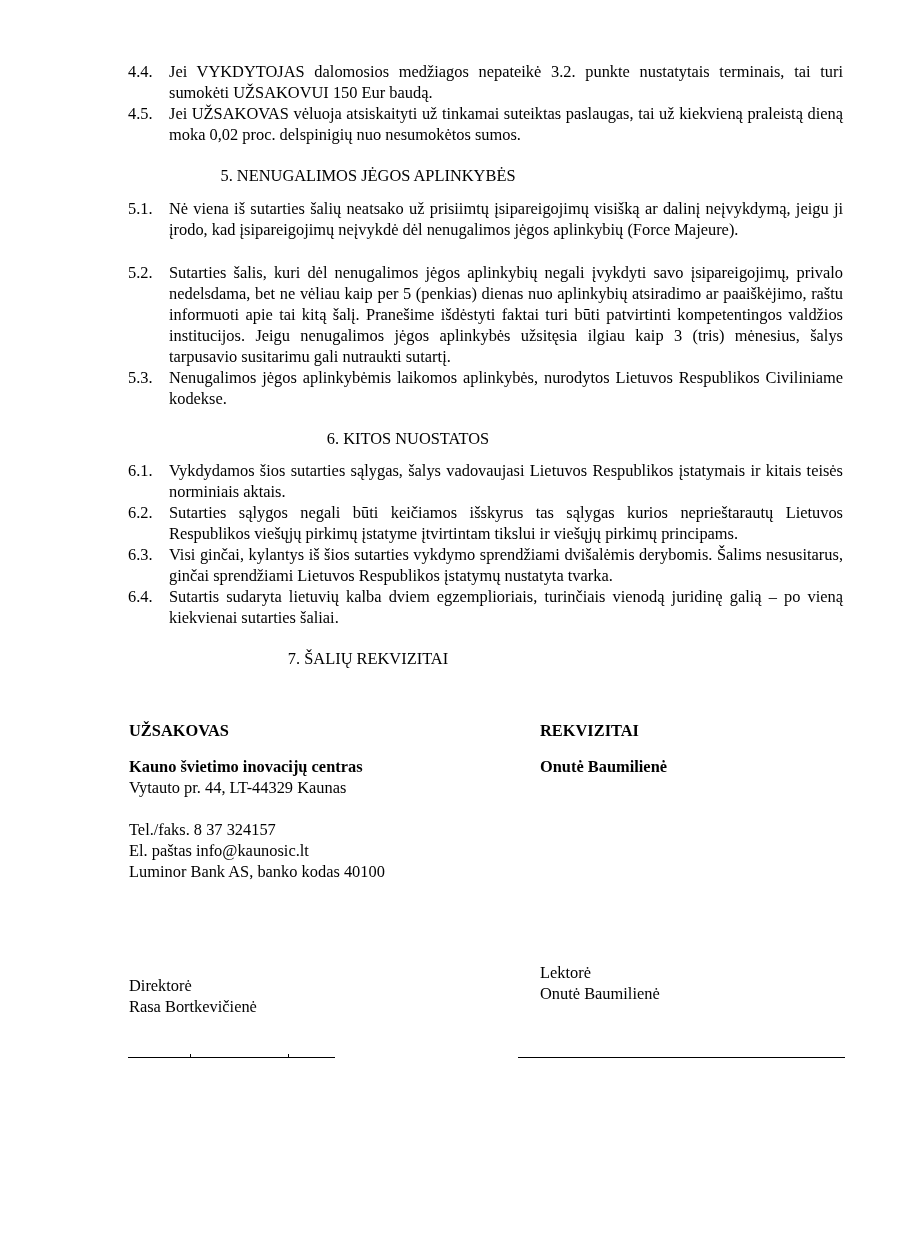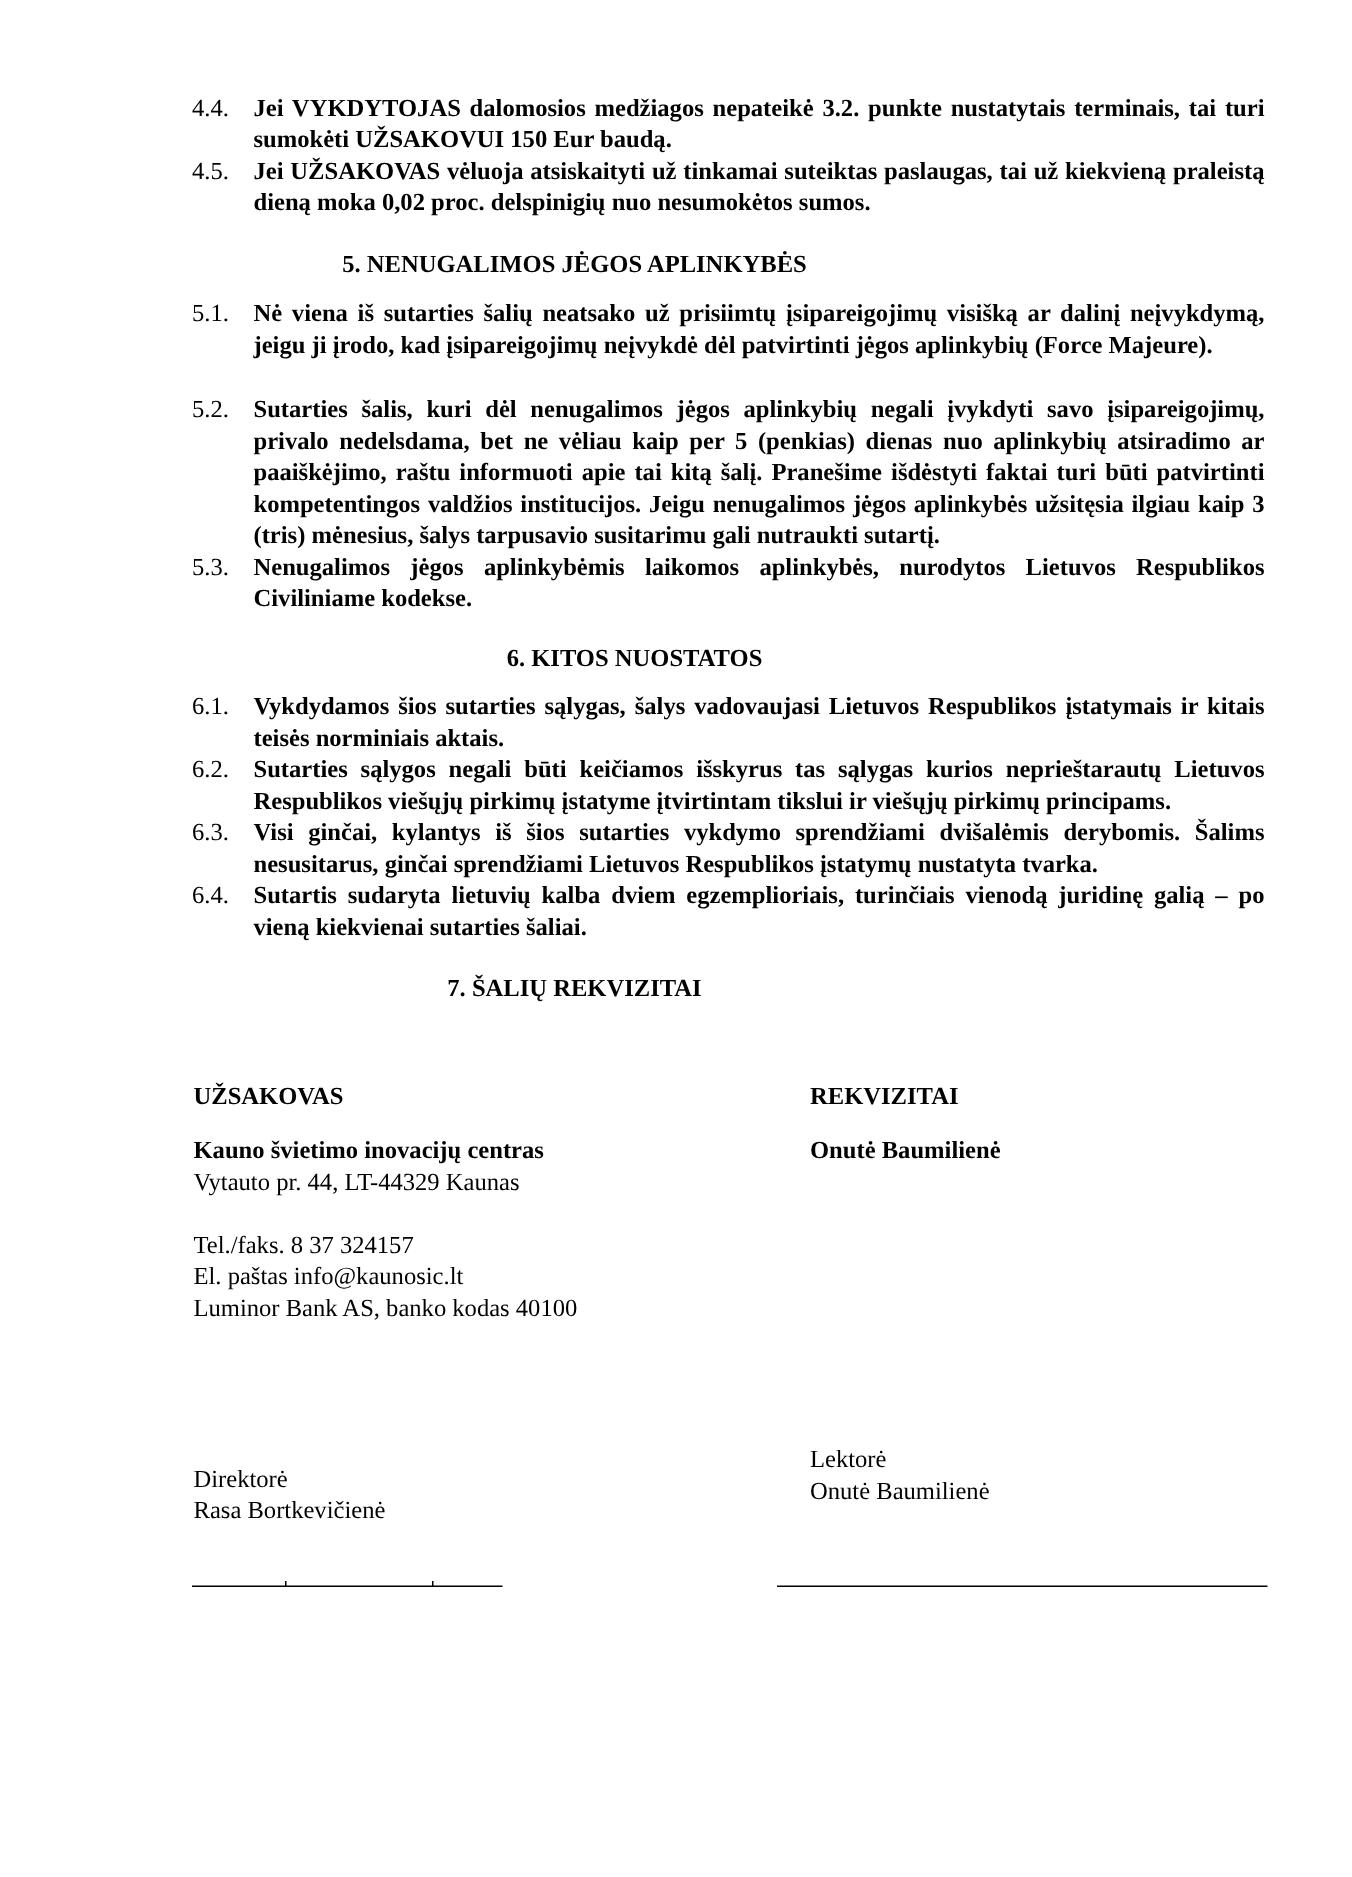--- a/index.html
+++ b/index.html
@@ -1,42 +1,42 @@
 <!DOCTYPE html>
 <html><head>
 <meta charset="utf-8">
 <style>
   html, body { margin:0; padding:0; background:#ffffff; }
   body { width:901px; height:1251px; position:relative; overflow:hidden;
          font-family:"Liberation Serif", "DejaVu Serif", serif; color:#000; font-size:16.4px; }
   .item { position:absolute; left:128px; width:715px; line-height:21px; }
   .item .num { position:absolute; left:0; top:0; }
-  .item .txt { margin-left:41px; text-align:justify; text-align-last:left;font-weight:bold; }
-  .heading { position:absolute; left:18px; width:730px; text-align:center; font-weight:bold; font-size:16.4px; }
+  .item .txt { margin-left:41px; text-align:justify; text-align-last:left; }
+  .heading { position:absolute; left:3px; width:730px; text-align:center; font-weight:normal; font-size:16.4px; }
   .col { position:absolute; line-height:21px; }
   .bold { font-weight:bold; }
   .sig-line { position:absolute; height:1px; background:#000; top:1057px; }
   .tick { position:absolute; width:1px; height:4px; background:#000; top:1054px; }
 </style>
 </head>
 <body>
 
 <div class="item" style="top:61px;">
   <span class="num">4.4.</span>
   <div class="txt">Jei VYKDYTOJAS dalomosios medžiagos nepateikė 3.2. punkte nustatytais terminais, tai turi sumokėti UŽSAKOVUI 150 Eur baudą.</div>
 </div>
 <div class="item" style="top:103px;">
   <span class="num">4.5.</span>
   <div class="txt">Jei UŽSAKOVAS vėluoja atsiskaityti už tinkamai suteiktas paslaugas, tai už kiekvieną praleistą dieną moka 0,02 proc. delspinigių nuo nesumokėtos sumos.</div>
 </div>
 
 <div class="heading" style="top:166px;">5. NENUGALIMOS JĖGOS APLINKYBĖS</div>
 <div class="item" style="top:198px;">
   <span class="num">5.1.</span>
-  <div class="txt">Nė viena iš sutarties šalių neatsako už prisiimtų įsipareigojimų visišką ar dalinį neįvykdymą, jeigu ji įrodo, kad įsipareigojimų neįvykdė dėl patvirtinti jėgos aplinkybių (Force Majeure).</div>
+  <div class="txt">Nė viena iš sutarties šalių neatsako už prisiimtų įsipareigojimų visišką ar dalinį neįvykdymą, jeigu ji įrodo, kad įsipareigojimų neįvykdė dėl nenugalimos jėgos aplinkybių (Force Majeure).</div>
 </div>
 <div class="item" style="top:262px;">
   <span class="num">5.2.</span>
   <div class="txt">Sutarties šalis, kuri dėl nenugalimos jėgos aplinkybių negali įvykdyti savo įsipareigojimų, privalo nedelsdama, bet ne vėliau kaip per 5 (penkias) dienas nuo aplinkybių atsiradimo ar paaiškėjimo, raštu informuoti apie tai kitą šalį. Pranešime išdėstyti faktai turi būti patvirtinti kompetentingos valdžios institucijos. Jeigu nenugalimos jėgos aplinkybės užsitęsia ilgiau kaip 3 (tris) mėnesius, šalys tarpusavio susitarimu gali nutraukti sutartį.</div>
 </div>
 <div class="item" style="top:367px;">
   <span class="num">5.3.</span>
   <div class="txt">Nenugalimos jėgos aplinkybėmis laikomos aplinkybės, nurodytos Lietuvos Respublikos Civiliniame kodekse.</div>
 </div>
 

